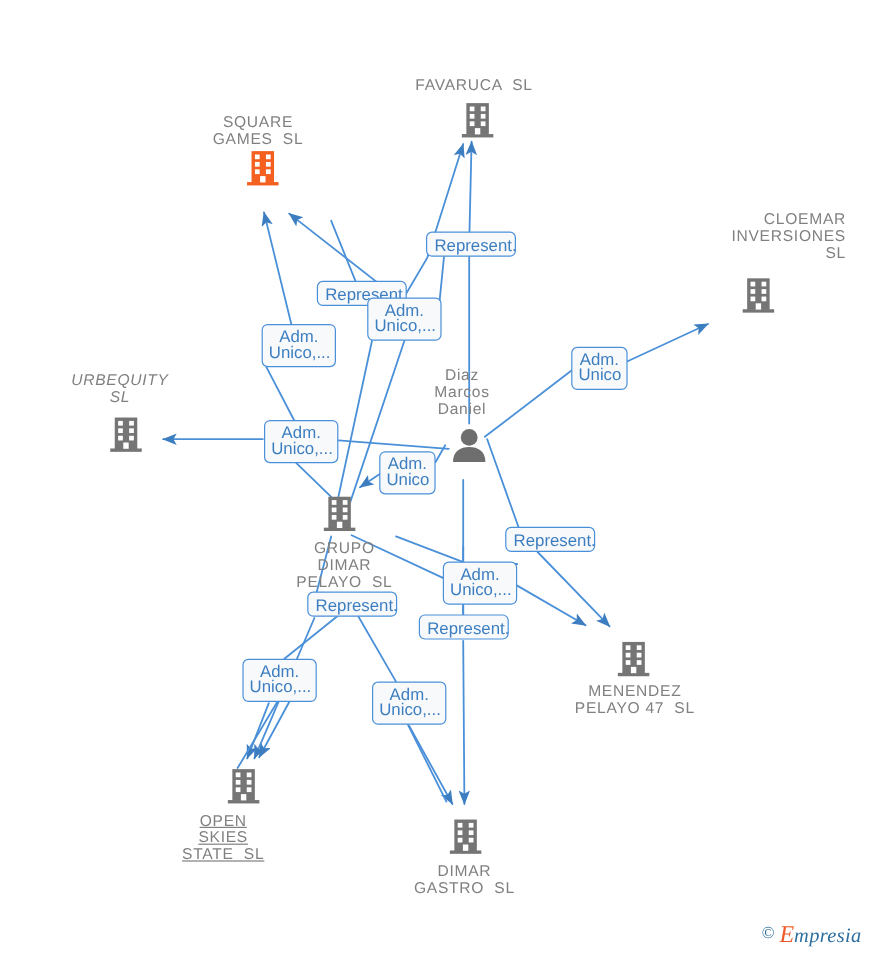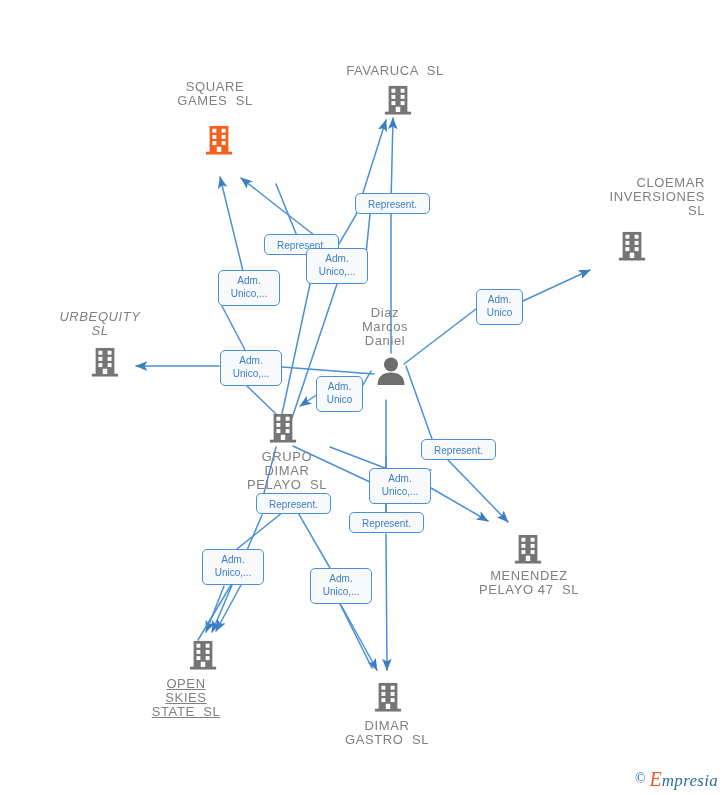--- a/index.html
+++ b/index.html
@@ -23,21 +23,21 @@
     white-space:pre;
     pointer-events:none;
     font-family:"Liberation Sans","DejaVu Sans",sans-serif;
   }
   .edge-label{
     position:absolute;
     background:#f7f9fb;
     border:1.3px solid #4a90d9;
     border-radius:5px;
     color:#3d7ec1;
-    font-size:10px;
+    font-size:14px;
     line-height:13px;
     text-align:center;
     padding:3px 5px;
     box-sizing:border-box;
     white-space:pre;
     font-family:"Liberation Sans","DejaVu Sans",sans-serif;
   }
   .edge-label.one-line{padding:4px 6px;}
 
   .watermark{
@@ -129,21 +129,21 @@
     <use href="#bld" x="90" y="346" width="30" height="32" color="#757575"></use>
     <use href="#bld" x="268" y="412" width="30" height="32" color="#757575"></use>
     <use href="#bld" x="513" y="533" width="30" height="32" color="#757575"></use>
     <use href="#bld" x="188" y="639" width="30" height="32" color="#757575"></use>
     <use href="#bld" x="373" y="681" width="30" height="32" color="#757575"></use>
     <use href="#prs" x="375" y="355" width="32" height="32" color="#6e6e6e"></use>
   </g>
 </svg>
 
 <div id="node-labels">
-    <div class="node-label" style="left: 145px; top: 80px; width: 140px;">SQUARE
+    <div class="node-label" style="left: 145px; top: 95px; width: 140px;">SQUARE
 GAMES  SL</div>
     <div class="node-label" style="left: 325px; top: 64px; width: 140px;">FAVARUCA  SL</div>
     <div class="node-label" style="left: 565px; top: 176px; width: 140px; text-align: right;">CLOEMAR
 INVERSIONES
 SL</div>
     <div class="node-label" style="left: 38px; top: 310px; width: 124px; font-style: italic;">URBEQUITY
 SL</div>
     <div class="node-label" style="left: 222px; top: 450px; width: 130px;">GRUPO
 DIMAR
 PELAYO  SL</div>

